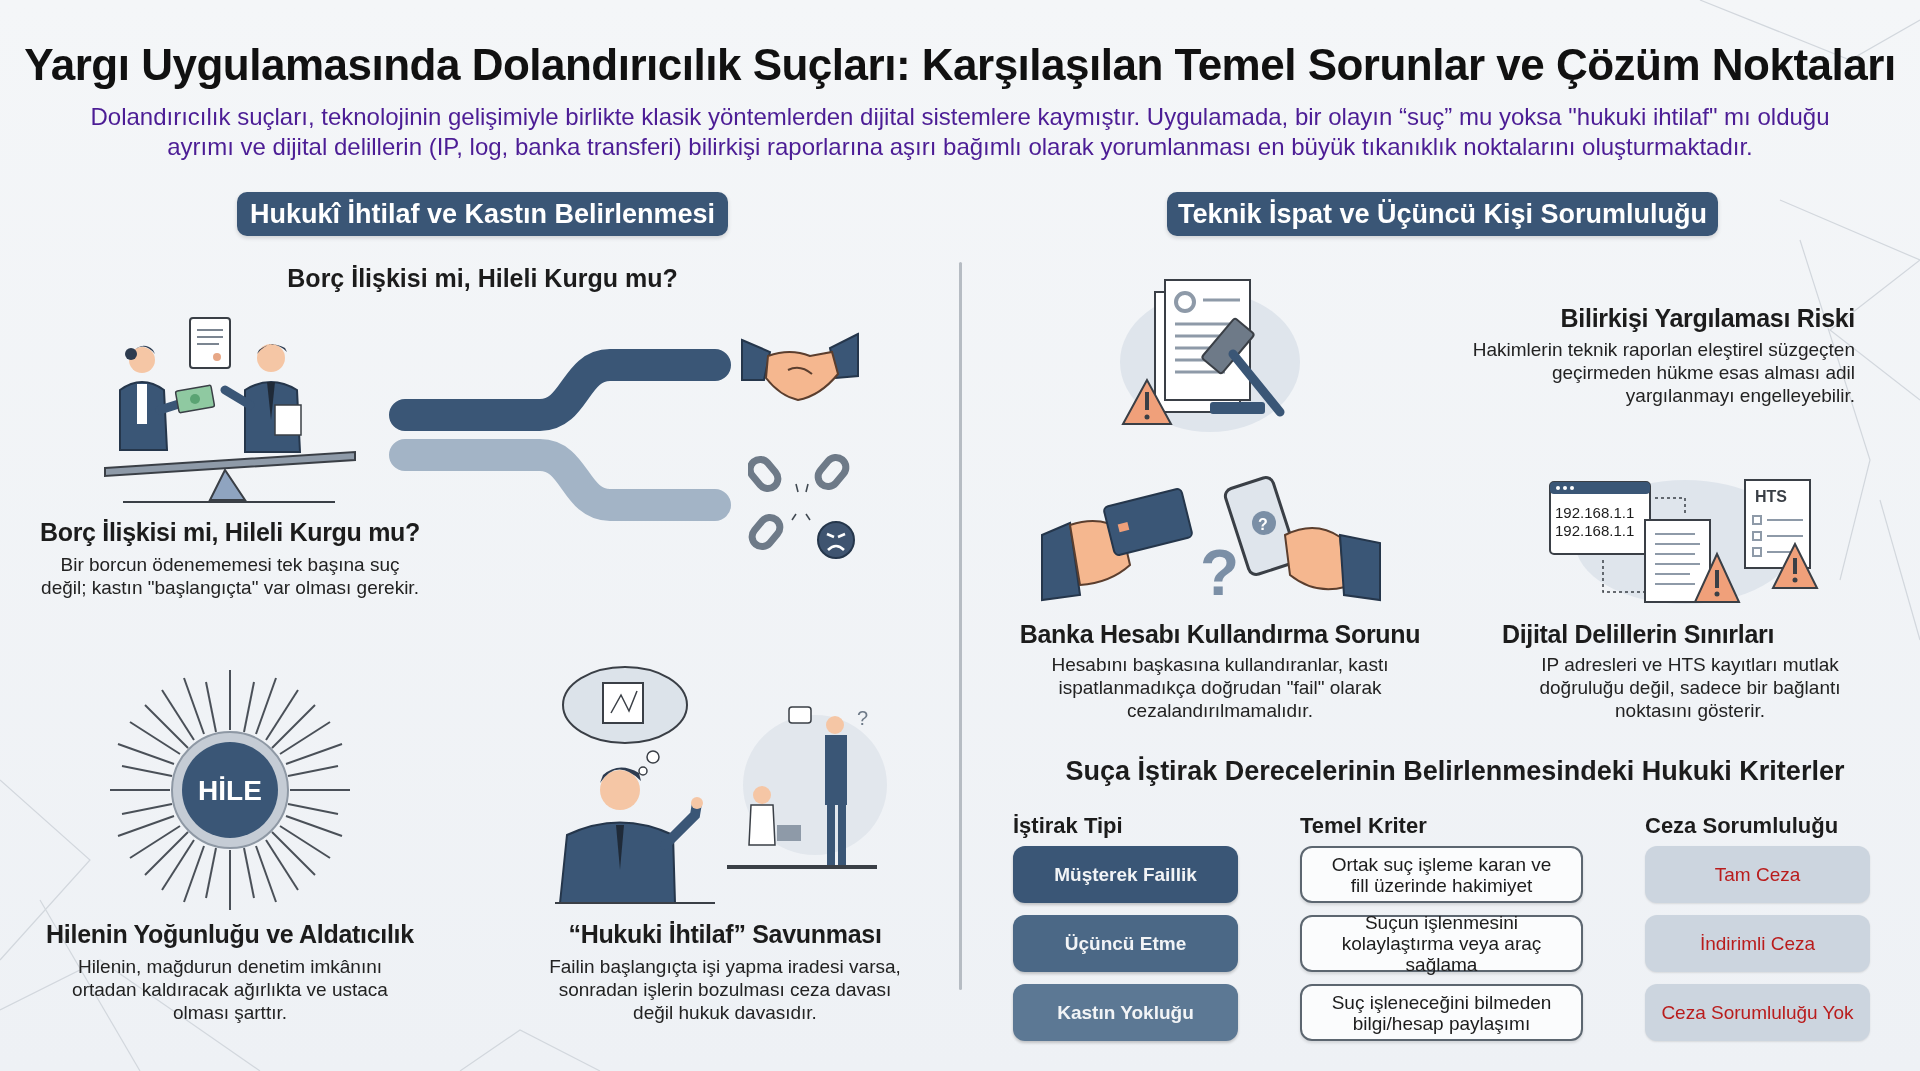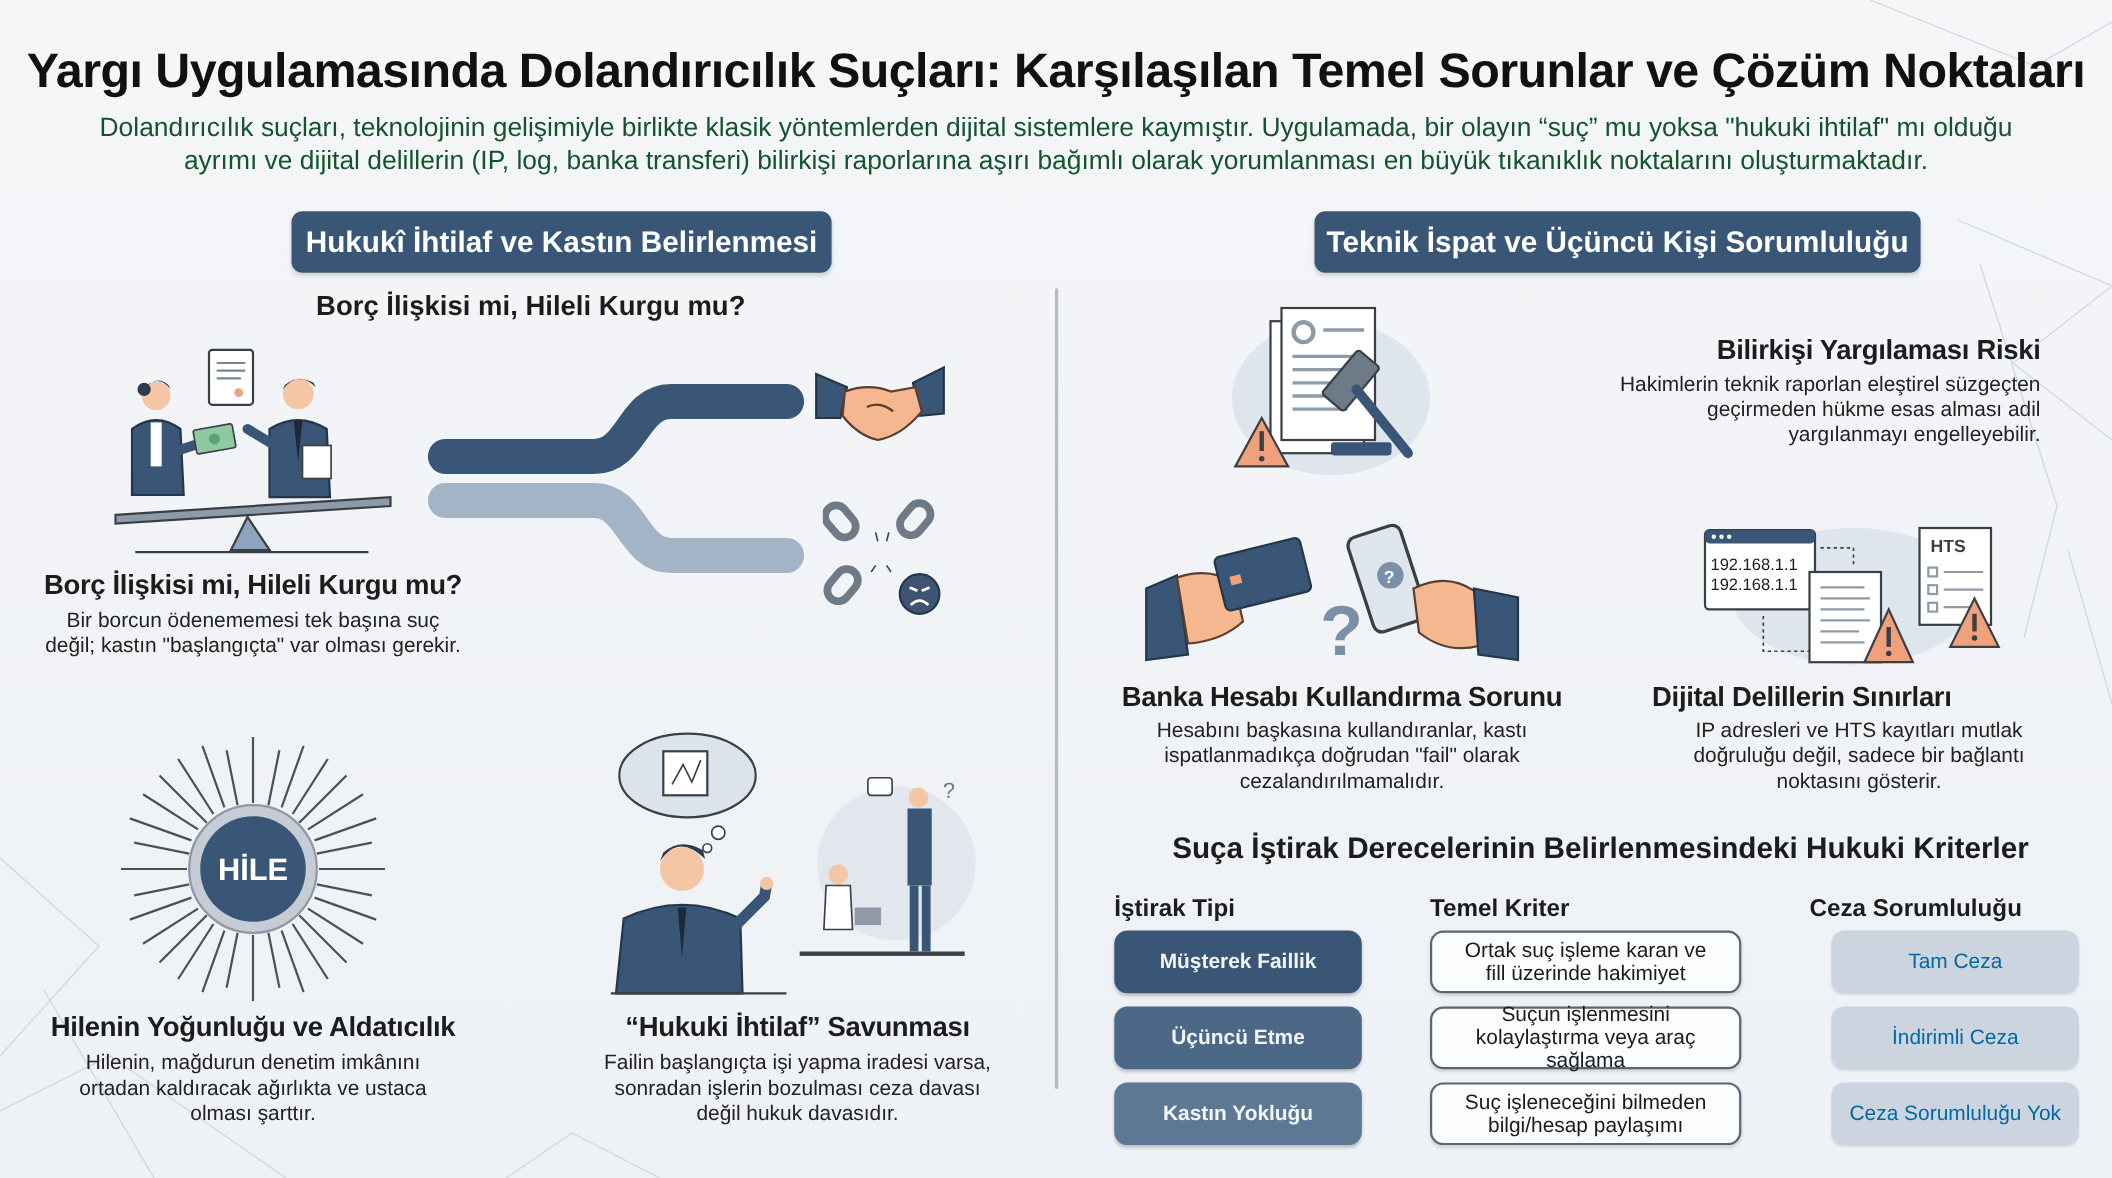--- a/index.html
+++ b/index.html
@@ -12,45 +12,44 @@
   }
   .abs { position: absolute; }
   .bg-lines { position: absolute; left: 0; top: 0; width: 1920px; height: 1071px; pointer-events: none; }
 
   .title {
     left: 0; width: 1920px; top: 40px; text-align: center;
     font-size: 44px; font-weight: 700; letter-spacing: -0.5px; color: #111;
   }
   .intro {
     left: 60px; width: 1800px; top: 102px; text-align: center;
-    font-size: 24px; line-height: 30px; color: #14532d;
+    font-size: 24px; line-height: 30px; color: #4c1d95;
   }
   .pill {
-    height: 56px; border-radius: 10px; background: #3a5676; color: #fff;
+    height: 44px; border-radius: 10px; background: #3a5676; color: #fff;
     font-size: 27px; font-weight: 700; display: flex; align-items: center; justify-content: center;
     box-shadow: 0 2px 4px rgba(0,0,0,0.15);
-    margin-left: 28px;
   }
   .divider { left: 959px; top: 262px; width: 3px; height: 728px; background: #b6bcc3; border-radius: 2px; }
 
   .h-sub { font-size: 25px; font-weight: 700; color: #1c1c1c; text-align: center; }
   .h-card { font-size: 25px; font-weight: 700; color: #1c1c1c; text-align: center; letter-spacing: -0.3px; }
   .p-card { font-size: 19px; line-height: 23px; color: #222; text-align: center; }
   .p-left { text-align: right; }
 
   .tbl-title { left: 1010px; width: 890px; top: 756px; text-align: center; font-size: 27px; font-weight: 700; color: #1c1c1c; }
   .col-head { font-size: 22px; font-weight: 700; color: #1c1c1c; text-align: left; top: 813px; }
   .cell {
     width: 225px; height: 57px; border-radius: 12px;
     display: flex; align-items: center; justify-content: center; text-align: center;
     font-size: 19px; line-height: 21px; padding: 0 8px;
   }
   .cell-dark { color: #f2f4f6; font-weight: 700; box-shadow: 0 2px 3px rgba(0,0,0,0.2); }
   .cell-outline { width: 283px; background: #fbfcfd; border: 2px solid #5c6670; color: #1c1c1c; box-shadow: 0 2px 3px rgba(0,0,0,0.12); }
-  .cell-light { background: #ccd5df; color: #0369a1; box-shadow: 0 1px 2px rgba(0,0,0,0.1); margin-left: 20px; }
+  .cell-light { background: #ccd5df; color: #b91c1c; box-shadow: 0 1px 2px rgba(0,0,0,0.1); }
   svg text { font-family: "Liberation Sans", sans-serif; }
 </style>
 </head>
 <body>
 
 <svg class="bg-lines" viewBox="0 0 1920 1071">
   <g stroke="#d2d7dd" stroke-width="1.2" fill="none">
     <polyline points="1700,0 1850,60 1920,20"></polyline>
     <polyline points="1780,200 1920,260 1830,330 1920,400"></polyline>
     <polyline points="1800,240 1870,460 1840,580"></polyline>

